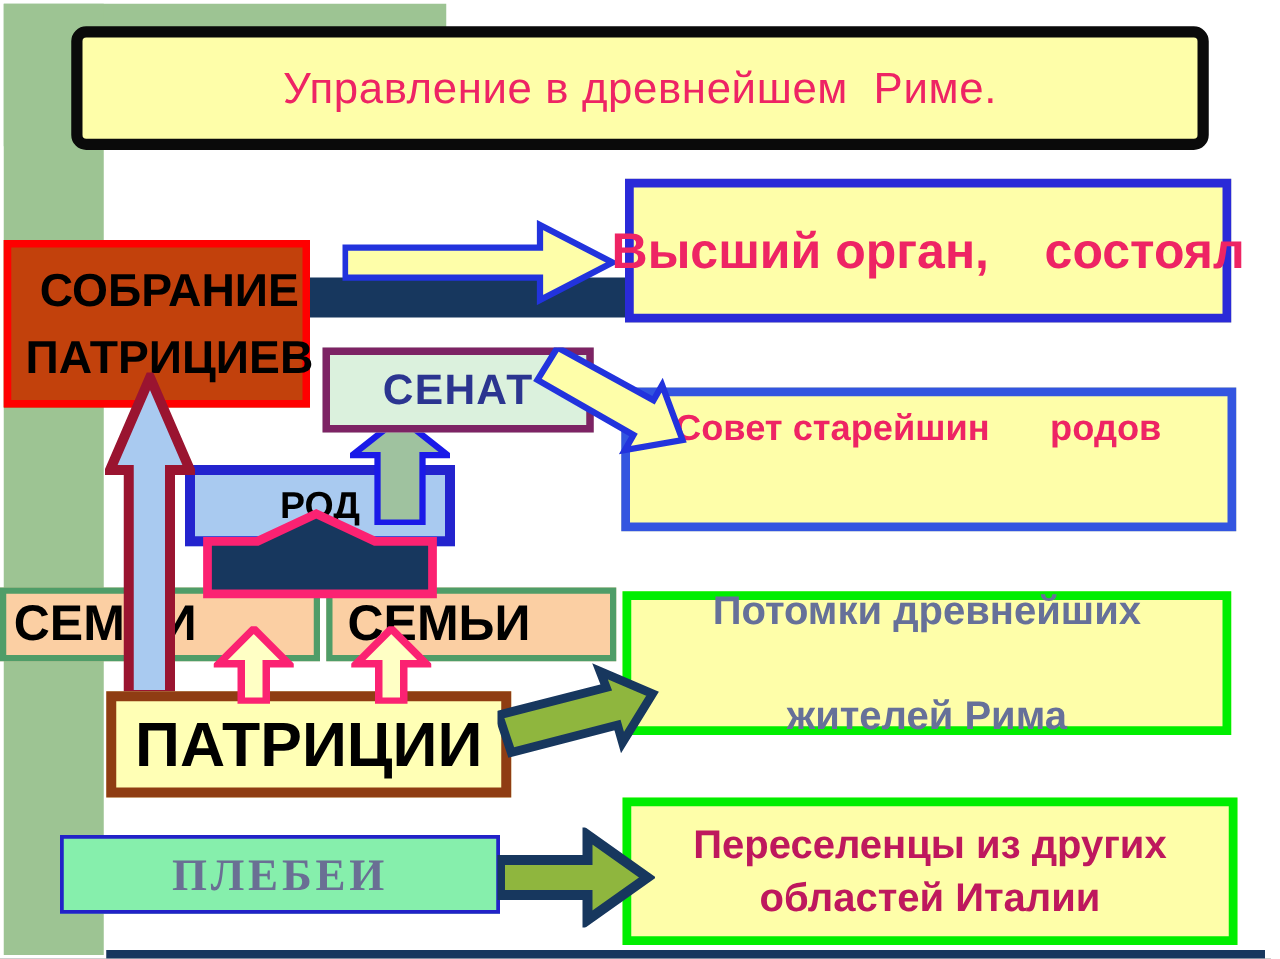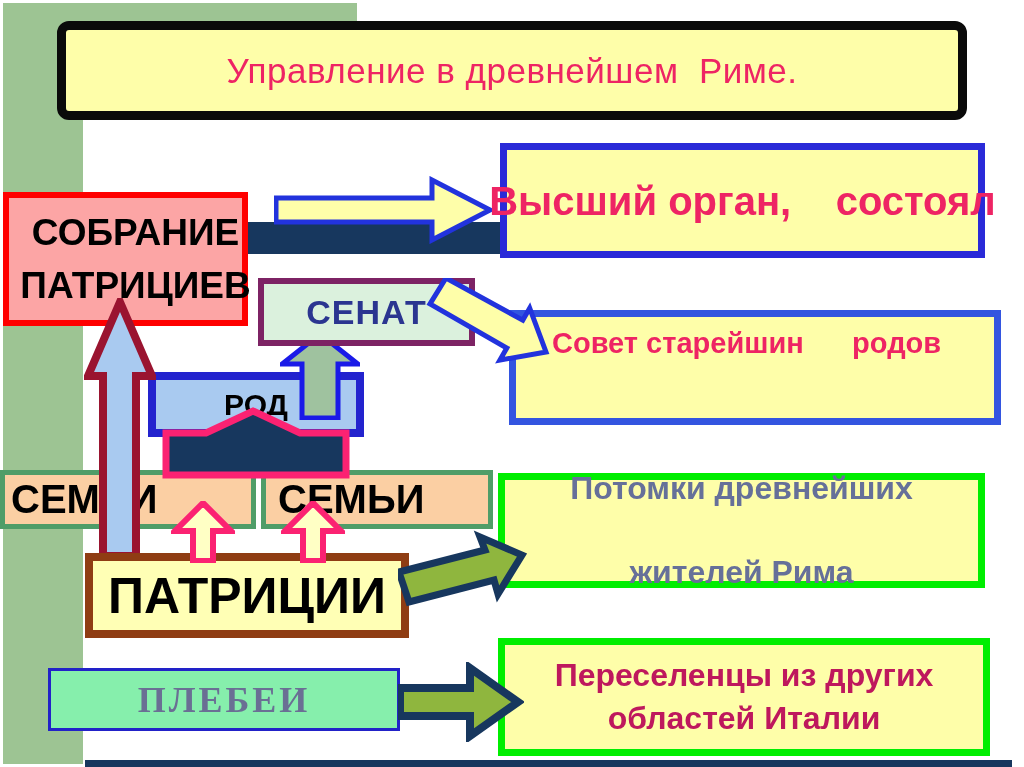--- a/index.html
+++ b/index.html
@@ -16,27 +16,27 @@
     background:#FEFEA9;border:9px solid #0a0a0a;border-radius:12px;
     color:#EE2464;font-size:35px;letter-spacing:.5px;
   }
   .supreme{
     left:500px;top:143px;width:485px;height:115px;
     background:#FEFEA9;border:7px solid #2A2AD8;color:#EE2464;
     font-weight:bold;font-size:40px;line-height:1.35;text-align:center;
   }
   .assembly{
     left:3px;top:192px;width:245px;height:134px;
-    background:#fca5a5;border:6px solid #FF0000;color:#000;
+    background:#c2410c;border:6px solid #FF0000;color:#000;
     font-weight:bold;font-size:37px;line-height:1;padding-left:20px;
   }
   .council{
     left:497px;top:310px;width:492px;height:115px;
     background:#FEFEA9;border:7px solid #3355E0;color:#EE2464;
-    font-weight:bold;font-size:29px;padding:10px 0 0 36px;margin-left:12px;
+    font-weight:bold;font-size:29px;padding:10px 0 0 36px;
   }
   .senate{
     left:258px;top:278px;width:217px;height:68px;
     background:#DBF1DD;border:6px solid #7D2364;color:#2B3590;
     font-weight:bold;font-size:34px;letter-spacing:1px;
   }
   .clan{
     left:148px;top:372px;width:216px;height:65px;
     background:#A9CAF0;border:8px solid #2323CE;color:#000;
     font-weight:bold;font-size:30px;

